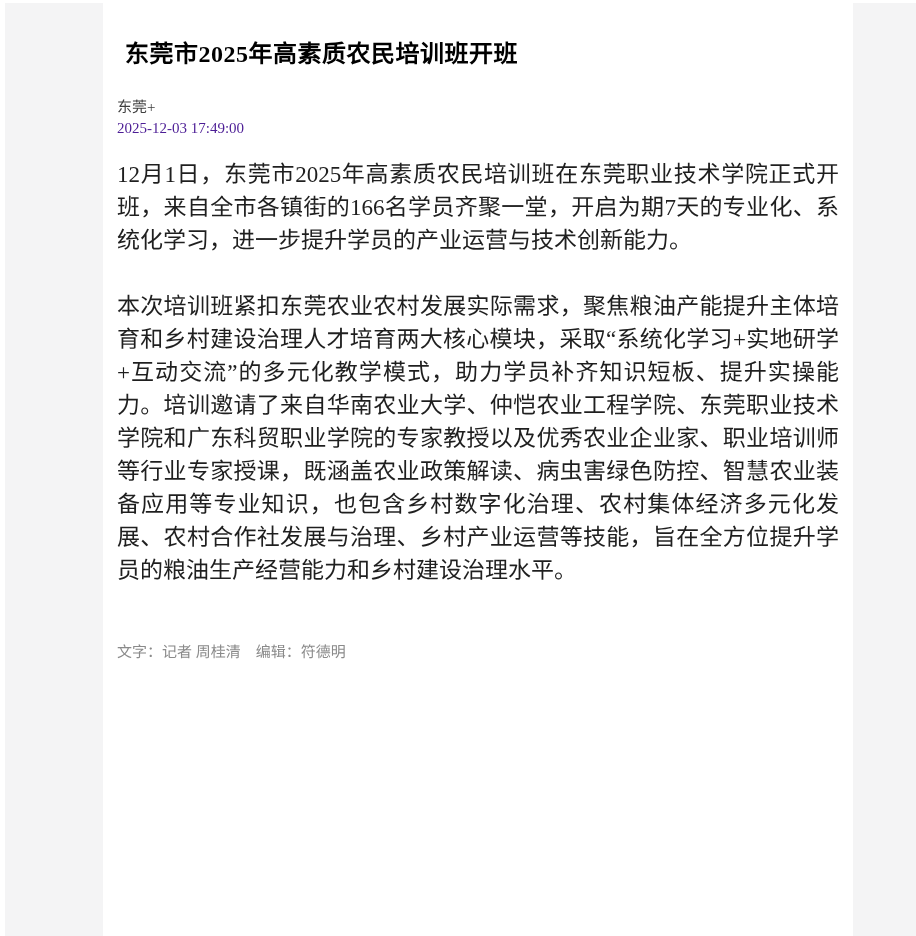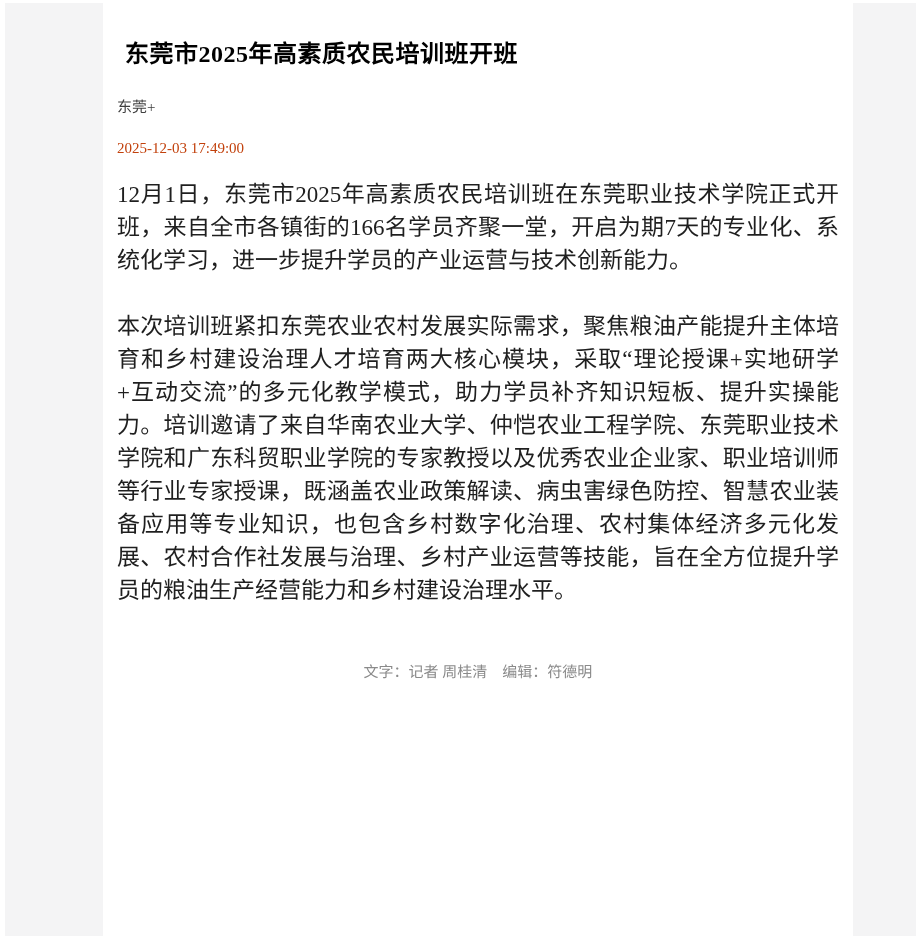--- a/index.html
+++ b/index.html
@@ -42,58 +42,57 @@
     color: #000000;
     line-height: 1.25;
     letter-spacing: 0.5px;
   }
   .article-source {
     margin-top: 26px;
     font-size: 15px;
     color: #3f3f3f;
   }
   .article-time {
-    margin-top: 24px;
+    margin-top: 4px;
     font-size: 15px;
-    color: #c2410c;
+    color: #4c1d95;
   }
   .article-body p {
     margin: 33px 0 0 0;
     font-size: 23px;
     line-height: 33px;
     color: #1f1f1f;
     text-align: justify;
     text-justify: inter-ideograph;
   }
   .article-body p:first-child {
     margin-top: 21px;
   }
   .article-byline {
     margin-top: 53px;
     font-size: 15px;
     color: #8a8a8a;
-    text-align: center;
   }
 </style>
 </head>
 <body>
 
 <div class="viewport">
   <div class="top-strip"></div>
   <div class="left-strip"></div>
 
   <div class="article-card">
 
     <h1 class="article-title">东莞市2025年高素质农民培训班开班</h1>
 
     <div class="article-source">东莞+</div>
 
     <div class="article-time">2025-12-03 17:49:00</div>
 
     <div class="article-body">
       <p>12月1日，东莞市2025年高素质农民培训班在东莞职业技术学院正式开班，来自全市各镇街的166名学员齐聚一堂，开启为期7天的专业化、系统化学习，进一步提升学员的产业运营与技术创新能力。</p>
-      <p>本次培训班紧扣东莞农业农村发展实际需求，聚焦粮油产能提升主体培育和乡村建设治理人才培育两大核心模块，采取“理论授课+实地研学+互动交流”的多元化教学模式，助力学员补齐知识短板、提升实操能力。培训邀请了来自华南农业大学、仲恺农业工程学院、东莞职业技术学院和广东科贸职业学院的专家教授以及优秀农业企业家、职业培训师等行业专家授课，既涵盖农业政策解读、病虫害绿色防控、智慧农业装备应用等专业知识，也包含乡村数字化治理、农村集体经济多元化发展、农村合作社发展与治理、乡村产业运营等技能，旨在全方位提升学员的粮油生产经营能力和乡村建设治理水平。</p>
+      <p>本次培训班紧扣东莞农业农村发展实际需求，聚焦粮油产能提升主体培育和乡村建设治理人才培育两大核心模块，采取“系统化学习+实地研学+互动交流”的多元化教学模式，助力学员补齐知识短板、提升实操能力。培训邀请了来自华南农业大学、仲恺农业工程学院、东莞职业技术学院和广东科贸职业学院的专家教授以及优秀农业企业家、职业培训师等行业专家授课，既涵盖农业政策解读、病虫害绿色防控、智慧农业装备应用等专业知识，也包含乡村数字化治理、农村集体经济多元化发展、农村合作社发展与治理、乡村产业运营等技能，旨在全方位提升学员的粮油生产经营能力和乡村建设治理水平。</p>
     </div>
 
     <div class="article-byline">文字：记者 周桂清　编辑：符德明</div>
 
   </div>
 </div>
 
 </body></html>

